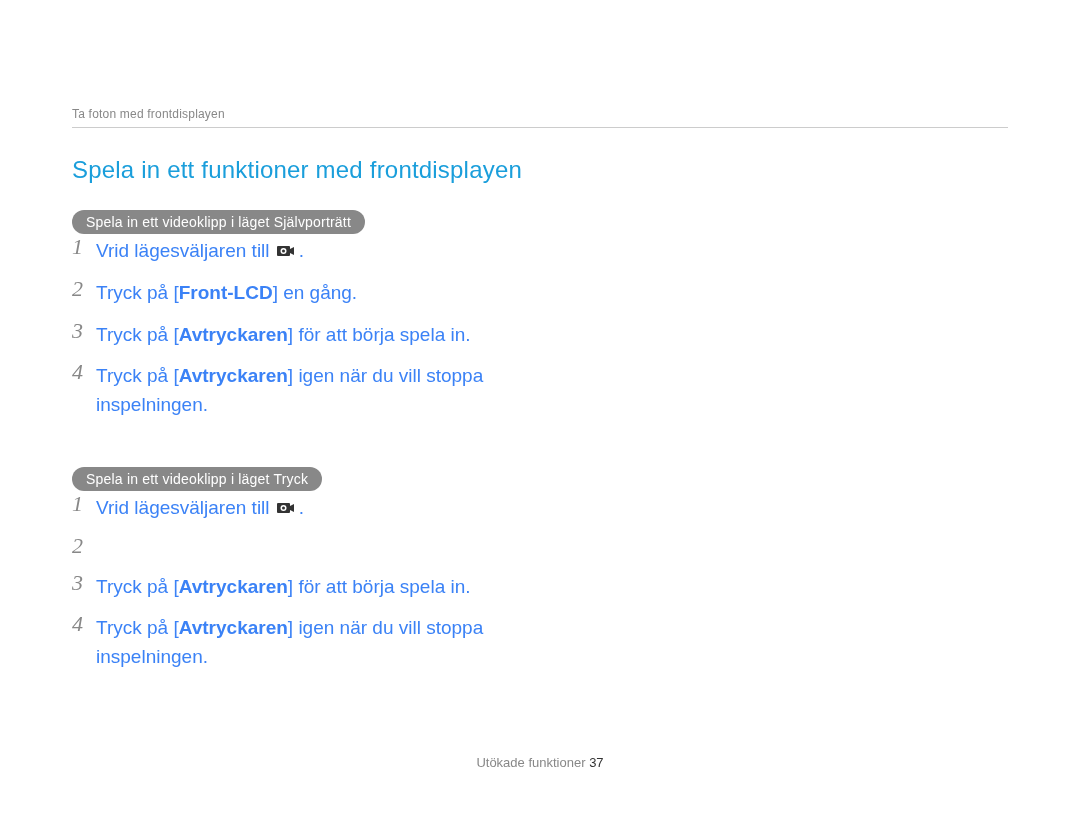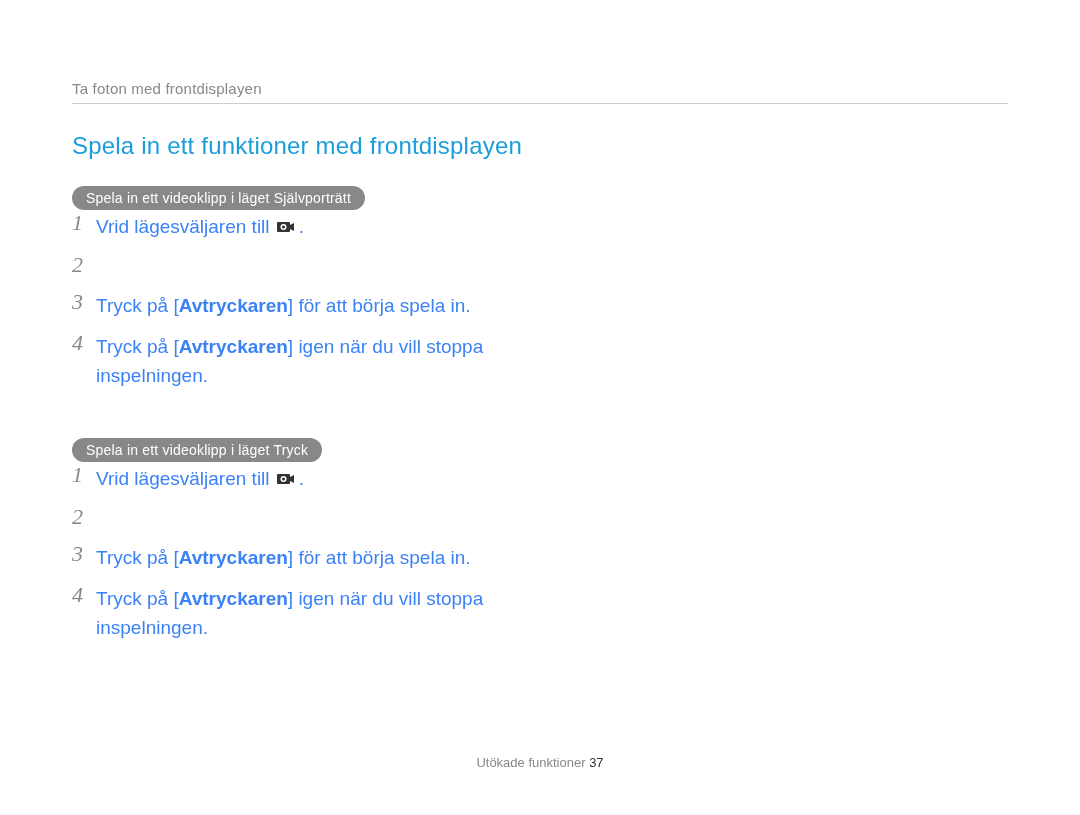--- a/index.html
+++ b/index.html
@@ -10,24 +10,25 @@
     body {
       width: 1080px;
       height: 815px;
       background: #ffffff;
       font-family: Arial, Helvetica, sans-serif;
       position: relative;
       padding: 80px 72px 0 72px;
     }
     .breadcrumb {
       color: #888888;
-      font-size: 15px;
+      font-size: 12px;
       font-weight: 300;
       margin-bottom: 6px;
       letter-spacing: 0.2px;
+      margin-top: 27px;
     }
     .divider {
       border: none;
       border-top: 1px solid #cccccc;
       margin-bottom: 28px;
     }
     .title {
       color: #1a9edb;
       font-size: 24px;
       font-weight: 400;
@@ -110,20 +111,23 @@
       <span>Vrid lägesväljaren till </span><span class="video-icon"><svg width="20" height="14" viewBox="0 0 20 14">
             <rect x="0" y="2" width="13" height="10" rx="1" fill="#333"></rect>
             <circle cx="6.5" cy="7" r="3" fill="#fff"></circle>
             <circle cx="6.5" cy="7" r="1.5" fill="#333"></circle>
             <polygon points="13,5 17,3 17,11 13,9" fill="#333"></polygon>
           </svg></span><span>.</span>
     </div>
   </div>
   <div class="step-row">
     <div class="step-num">2</div>
+    <div class="step-text">
+      <span>Tryck på [</span><b>Front-LCD</b><span>] en gång.</span>
+    </div>
   </div>
   <div class="step-row">
     <div class="step-num">3</div>
     <div class="step-text">
       <span>Tryck på [</span><b>Avtryckaren</b><span>] för att börja spela in.</span>
     </div>
   </div>
   <div class="step-row">
     <div class="step-num">4</div>
     <div class="step-text">

